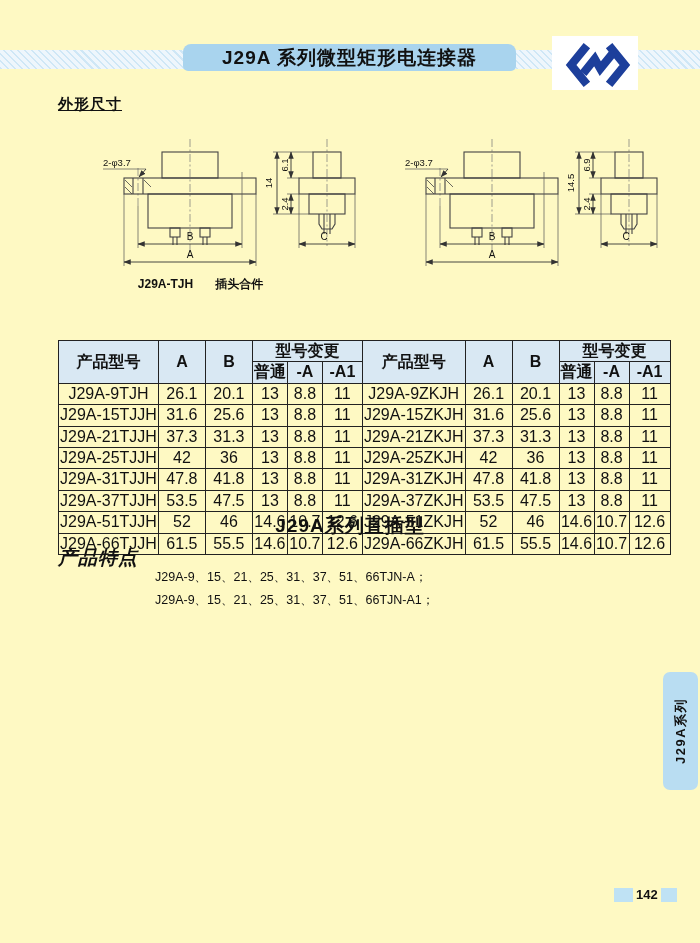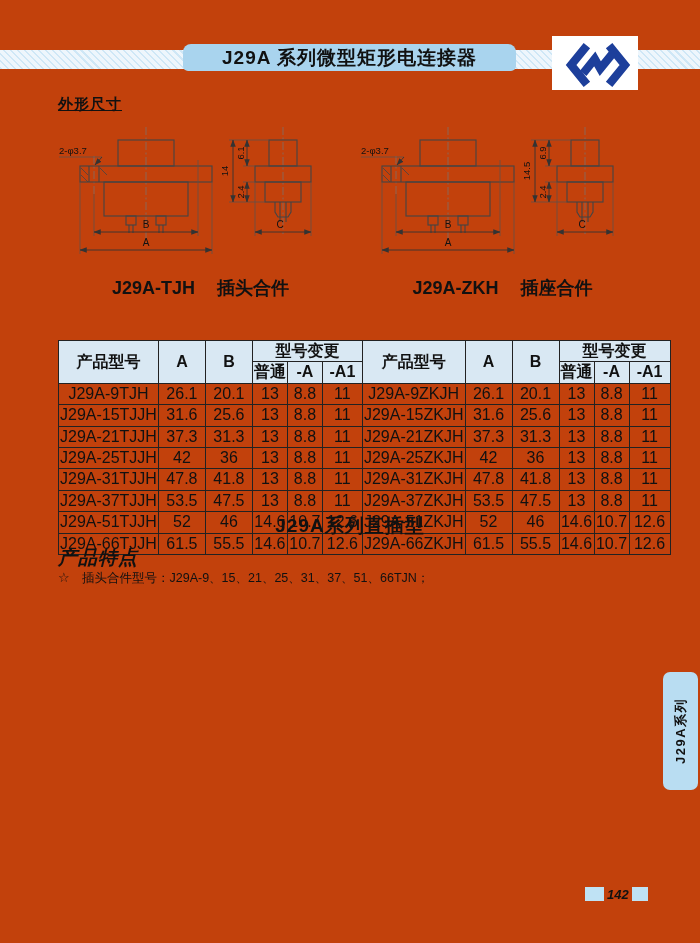--- a/index.html
+++ b/index.html
@@ -1,36 +1,36 @@
 <!DOCTYPE html>
 <html><head>
 <meta charset="utf-8">
 <style>
   html,body{margin:0;padding:0;background:#fff;}
   body{font-family:"Liberation Sans","DejaVu Sans",sans-serif;color:#111;}
-  #page{position:relative;width:700px;height:943px;background:#c2410c;overflow:hidden;}
+  #page{position:relative;width:700px;height:943px;background:#fef9c3;overflow:hidden;}
 
   
   .header-bar{position:absolute;left:0;top:50px;right:0;height:19px;
     background:repeating-linear-gradient(45deg,var(--c_hatch_line,#cfe7f6) 0 1.5px,var(--c_hatch_bg,#eef6fc) 1.5px 5px);}
   .title-box{position:absolute;left:183px;top:44px;width:333px;height:27px;
     background:var(--c_titlebox,#a9d4ee);border-radius:8px 8px 5px 5px;
     text-align:center;line-height:27px;font-size:19px;font-weight:bold;letter-spacing:1px;z-index:2;}
   .logo-box{position:absolute;left:552px;top:36px;width:86px;height:54px;background:#fff;z-index:2;}
   .logo-box svg{position:absolute;left:13px;top:4px;}
 
   .h-outline{position:absolute;left:58px;top:95px;font-size:15px;font-weight:bold;letter-spacing:1px;text-decoration:underline;}
 
   
-  .drawing-block{position:absolute;top:124px;width:285px;height:140px;}
+  .drawing-block{position:absolute;top:136px;width:285px;height:140px;margin-left:44px;}
   .draw-left{left:58px;}
   .draw-right{left:360px;}
   .draw-svg{width:285px;height:140px;display:block;}
   .draw-svg text{fill:#111;font-family:"Liberation Sans","DejaVu Sans",sans-serif;}
-  .caption{position:absolute;top:276px;width:285px;text-align:center;font-size:18px;font-weight:600;}
+  .caption{position:absolute;top:276px;width:285px;text-align:center;font-size:12px;font-weight:600;}
   .cap-left{left:58px;}
   .cap-right{left:360px;}
   .caption .part{margin-left:22px;}
 
   
   .dim-table{position:absolute;left:58px;top:340px;border-collapse:collapse;table-layout:fixed;
     font-size:16px;border:1.5px solid #222;}
   .dim-table th,.dim-table td{border:1px solid #222;text-align:center;padding:1px 1px;line-height:1.15;
     overflow:hidden;white-space:nowrap;}
   .dim-table th{background:var(--c_thead,#d9e8f3);font-weight:bold;height:14px;}
@@ -44,21 +44,21 @@
   .feature-line .star{display:inline-block;width:15px;margin-right:9px;font-size:13px;}
   .feature-line.cont{padding-left:97px;}
 
   
   .side-tab{position:absolute;right:2px;top:672px;width:35px;height:118px;
     background:var(--c_tab,#b9ddf2);border-radius:7px;}
   .side-tab-label{position:absolute;left:50%;top:50%;transform:translate(-50%,-50%) rotate(-90deg);
     white-space:nowrap;font-size:13px;font-weight:bold;letter-spacing:1.5px;}
 
   
-  .footer{position:absolute;left:585px;top:887px;display:flex;align-items:flex-start;font-style:italic;}
+  .footer{position:absolute;left:614px;top:887px;display:flex;align-items:center;}
   .footer .blk{height:14px;background:var(--c_footer_block,#bfe2f4);}
   .footer .b1{width:19px;}
   .footer .b2{width:16px;}
   .footer .num{font-size:13px;font-weight:bold;padding:0 3px;}
 </style>
 </head>
 <body>
 
 <div id="page" style="--c_titlebox: #a9d4ee; --c_hatch_line: #cfe7f6; --c_hatch_bg: #eef6fc; --c_logo: #1d3f9b; --c_thead: #d9e8f3; --c_tab: #b9ddf2; --c_footer_block: #bfe2f4;">
 
@@ -170,23 +170,20 @@
     <text x="88" y="122" text-anchor="middle" font-size="10">A</text>
     <text x="222" y="104" text-anchor="middle" font-size="10">C</text>
     <text transform="rotate(-90 170 47)" x="170" y="47" text-anchor="middle" font-size="9.5">14.5</text>
     <text transform="rotate(-90 186 29)" x="186" y="29" text-anchor="middle" font-size="9.5">6.9</text>
     <text transform="rotate(-90 186 68)" x="186" y="68" text-anchor="middle" font-size="9.5">2.4</text>
   </svg>
     </div>
 
   <div class="caption cap-left">
     <span>J29A-TJH</span><span class="part">插头合件</span>
-  </div>
-  <div class="caption cap-right">
-    <span>J29A-ZKH</span><span class="part">插座合件</span>
   </div>
 
   <table class="dim-table">
     <colgroup>
       <col style="width:90px">
         <col style="width:47px">
         <col style="width:47px">
       <col style="width:34px">
         <col style="width:35px">
         <col style="width:40px">
@@ -329,21 +326,22 @@
           <td>14.6</td>
           <td>10.7</td>
           <td>12.6</td>
         </tr>
       </tbody>
   </table>
 
   <div class="h-series">J29A系列直插型</div>
   <div class="h-features">产品特点</div>
   <div class="features">
-      <div class="feature-line"><span class="star">☆</span><span>插头合件型号：J29A-9、15、21、25、31、37、51、66TJN；</span></div>
+      <div class="feature-line cont"><span>J29A-9、15、21、25、31、37、51、66TJN-A；</span></div>
+      <div class="feature-line cont"><span>J29A-9、15、21、25、31、37、51、66TJN-A1；</span></div>
     </div>
 
   <div class="side-tab">
     <span class="side-tab-label">J29A系列</span>
   </div>
 
   <div class="footer">
     <span class="blk b1"></span>
     <span class="num">142</span>
     <span class="blk b2"></span>

